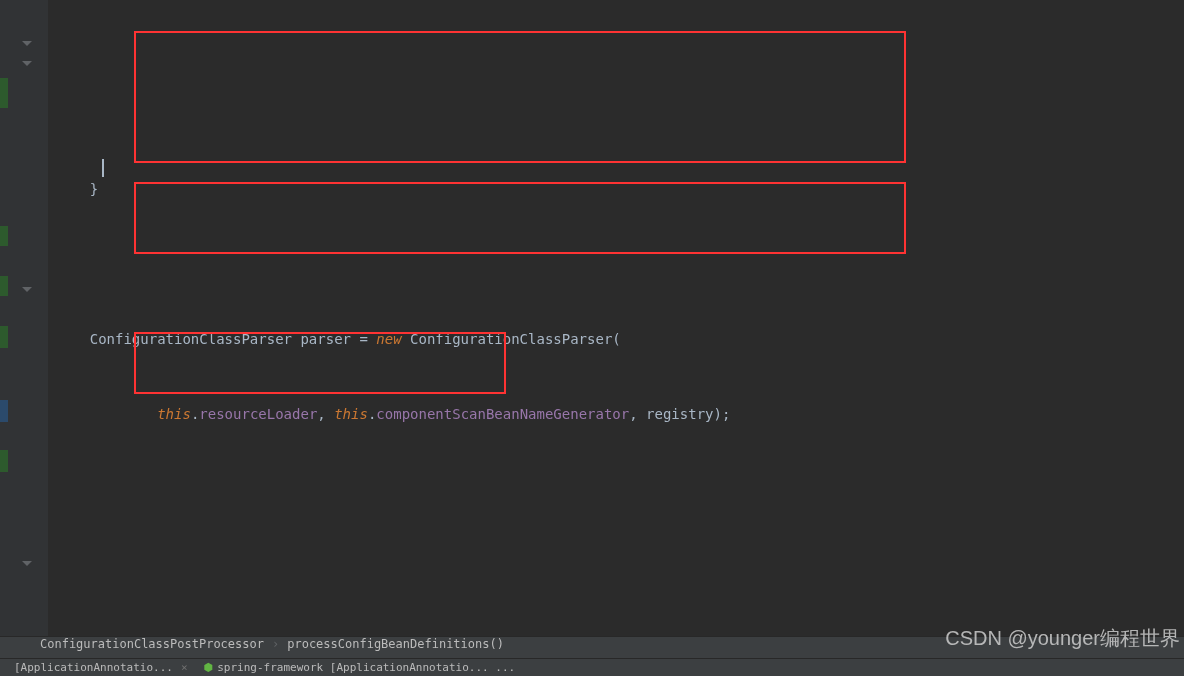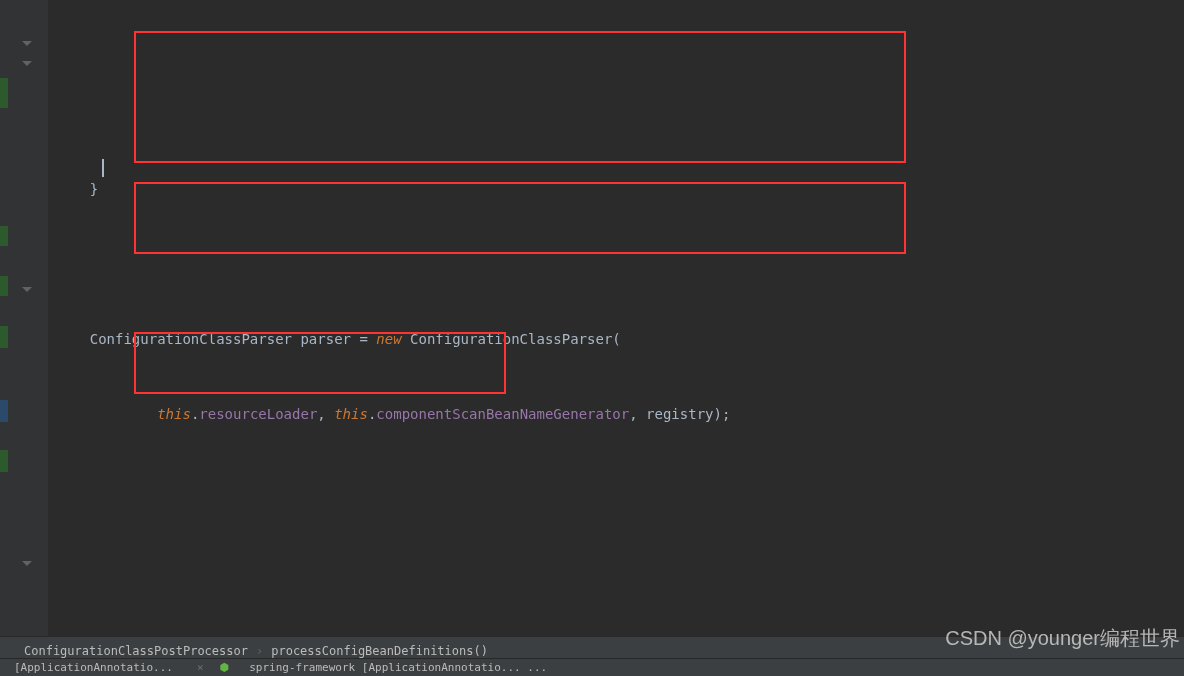--- a/index.html
+++ b/index.html
@@ -73,22 +73,22 @@
     }
     
     .breadcrumb {
       position: absolute;
       bottom: 18px;
       left: 0;
       right: 0;
       height: 22px;
       background: #3c3f41;
       display: flex;
-      align-items: flex-end;
-      padding-left: 24px;
+      align-items: flex-start;
+      padding-left: 40px;
       font-size: 12px;
       color: #bbbbbb;
       border-top: 1px solid #282828;
     }
     .breadcrumb-sep {
       margin: 0 8px;
       color: #606366;
     }
     
     .tabs-bar {
@@ -102,21 +102,21 @@
       align-items: center;
       padding-left: 6px;
       font-size: 11px;
       color: #bbbbbb;
       border-top: 1px solid #282828;
     }
     .tab-item {
       display: flex;
       align-items: center;
       padding: 0 8px;
-      gap: 20px;
+      gap: 4px;
       justify-content: space-between;
     }
     .tab-close { color: #707070; margin-left: 4px; cursor: pointer; }
     
     .watermark {
       position: absolute;
       bottom: 24px;
       right: 4px;
       color: #cccccc;
       font-size: 20px;

